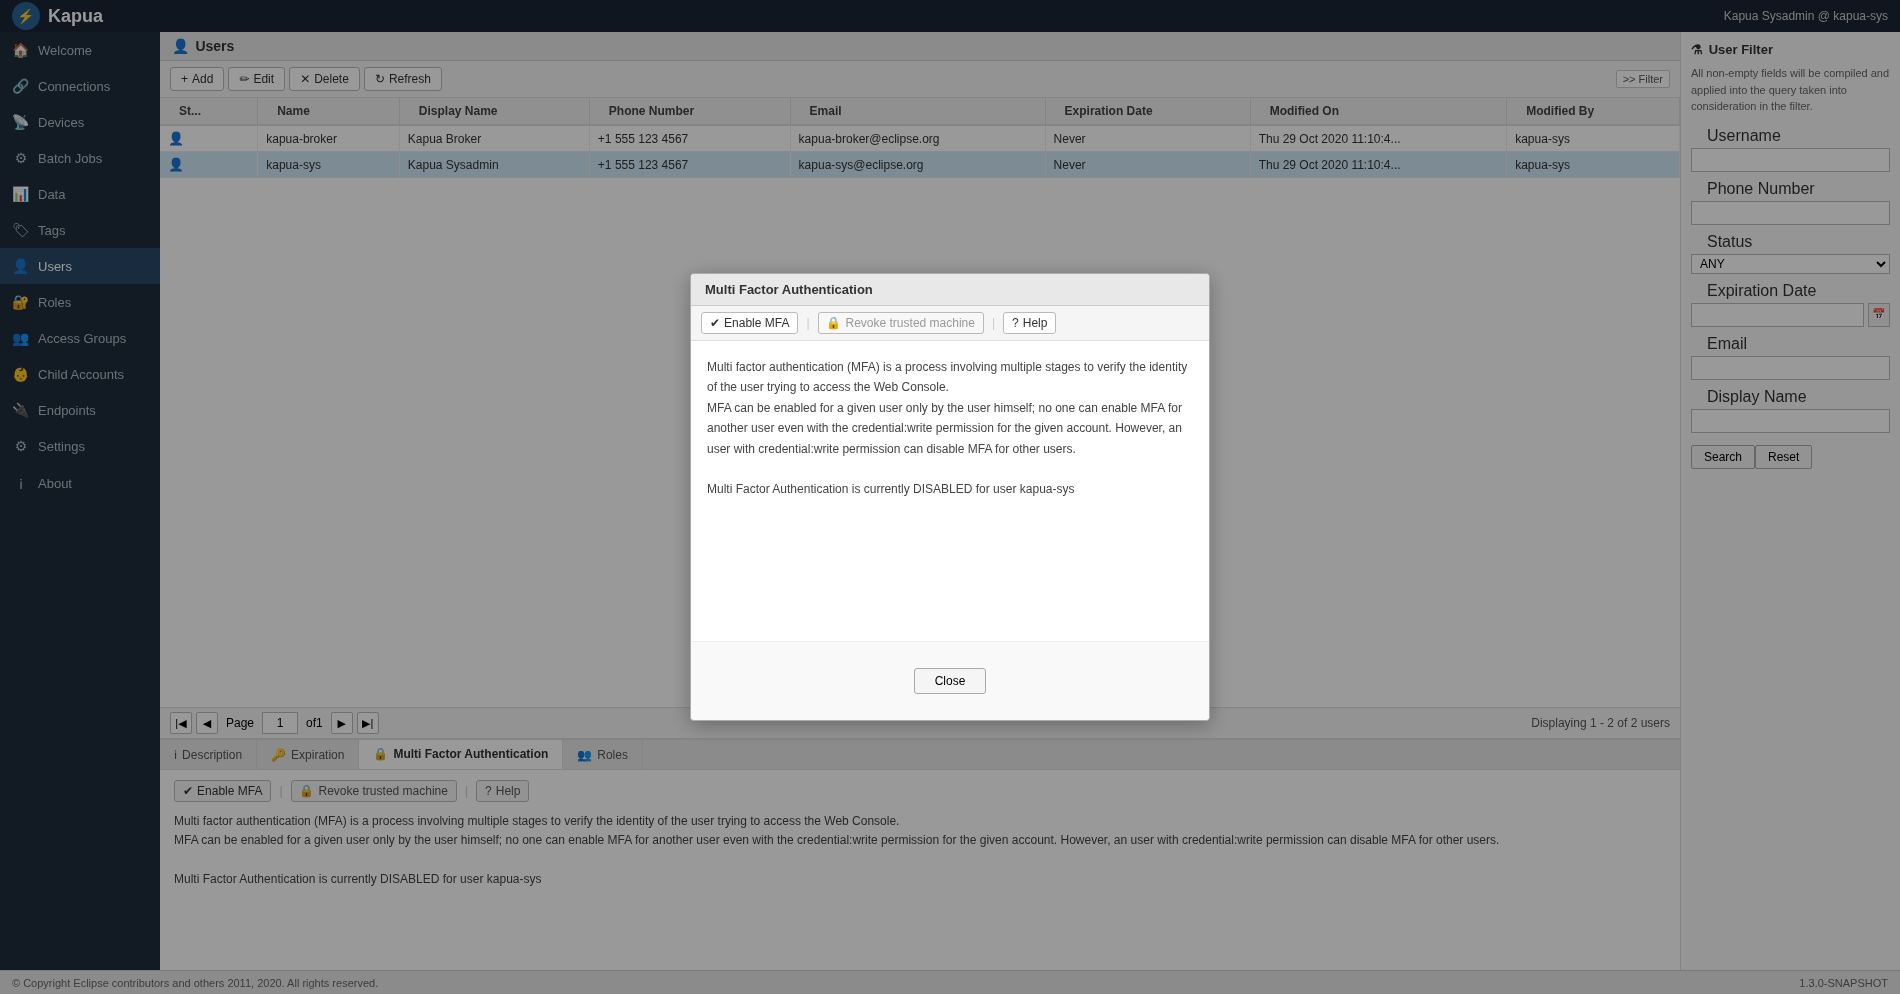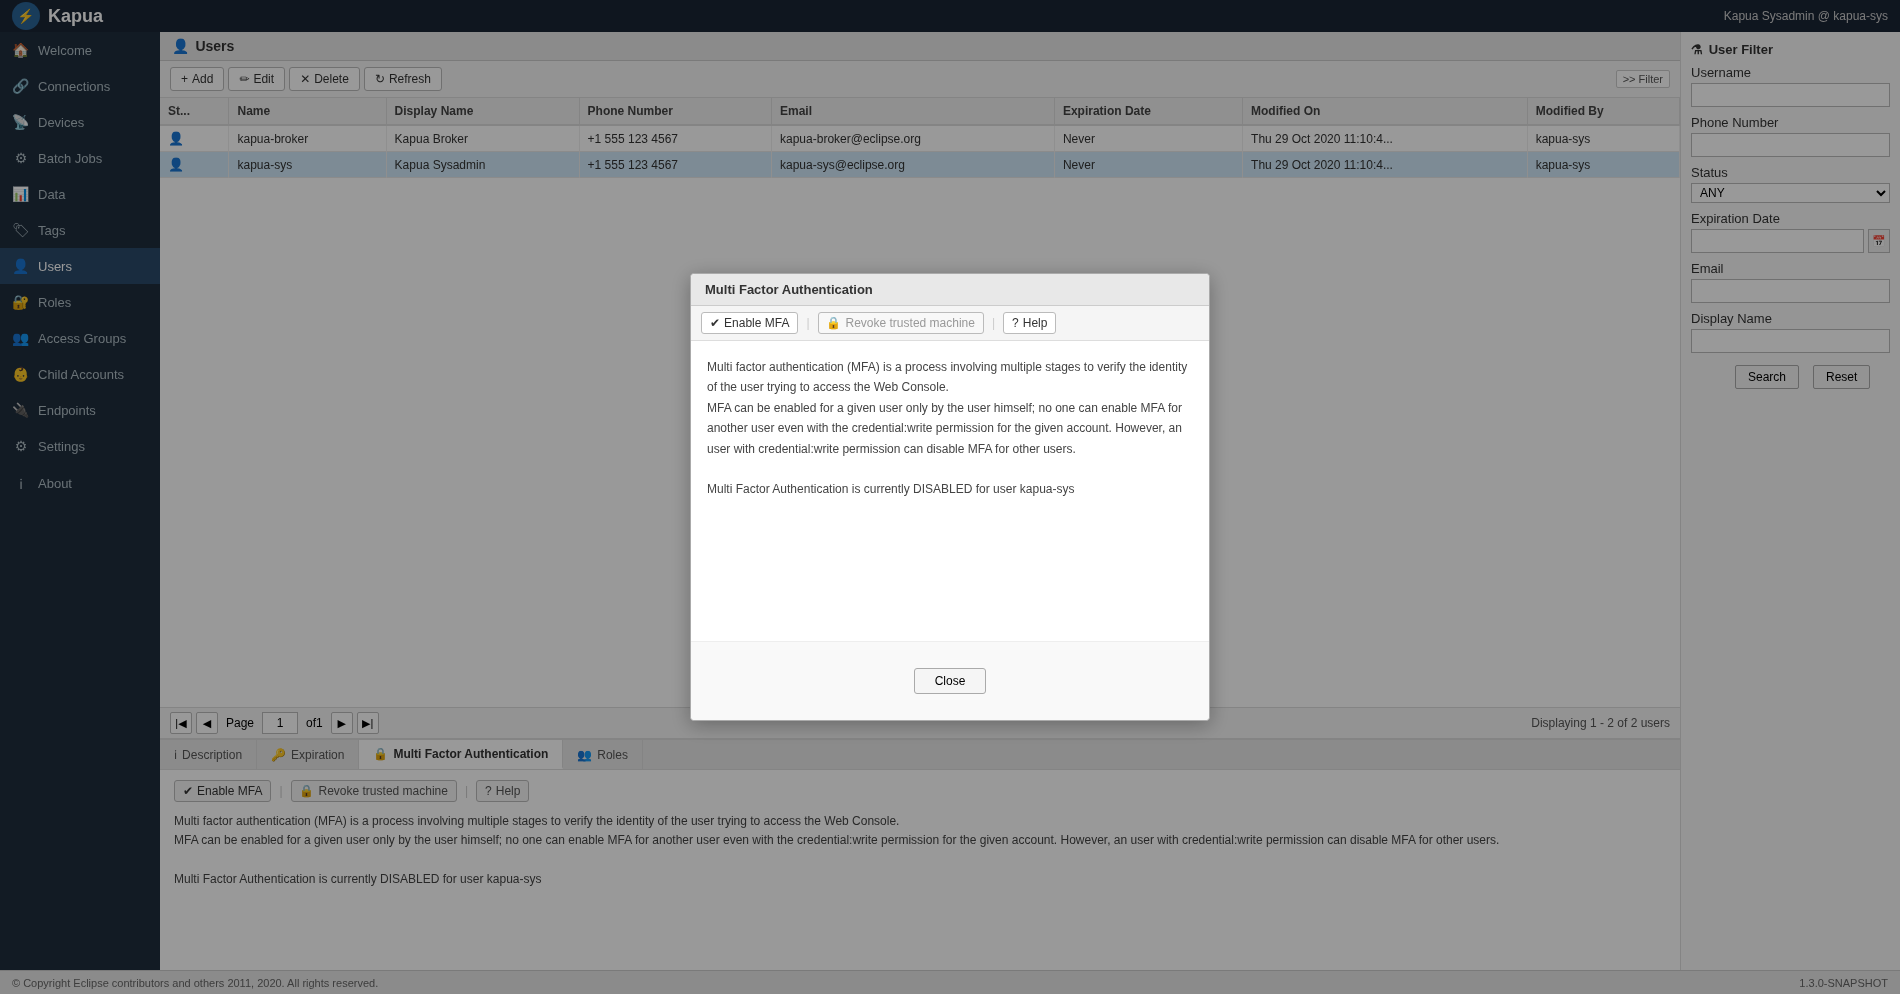--- a/index.html
+++ b/index.html
@@ -110,21 +110,21 @@
     table {
       width: 100%;
       border-collapse: collapse;
       font-size: 12px;
     }
     thead tr {
       background: #f0f0f0;
       border-bottom: 2px solid #ddd;
     }
     thead th {
-      padding: 6px 8px;
+      padding: 6px 19px;
       text-align: left;
       font-weight: bold;
       color: #444;
       border-right: 1px solid #ddd;
       white-space: nowrap;
     }
     tbody tr {
       border-bottom: 1px solid #e8e8e8;
     }
     tbody tr.selected { background: #d0e8f8; }
@@ -239,24 +239,25 @@
       color: #333;
       margin-bottom: 8px;
     }
     .filter-desc {
       font-size: 11px;
       color: #666;
       margin-bottom: 12px;
       line-height: 1.5;
     }
     .filter-field-label {
-      font-size: 13px;
+      font-size: 16px;
       color: #333;
       margin-bottom: 3px;
       margin-top: 8px;
+      margin-left: 16px;
     }
     .filter-input {
       width: 100%;
       height: 24px;
       border: 1px solid #bbb;
       padding: 2px 6px;
       font-size: 12px;
       background: #fff;
     }
     .filter-select {
@@ -282,23 +283,22 @@
     .filter-date-btn {
       width: 22px; height: 24px;
       border: 1px solid #bbb;
       background: #f0f0f0;
       cursor: pointer;
       font-size: 11px;
       display: flex; align-items: center; justify-content: center;
     }
     .filter-actions {
       display: flex;
-      gap: 14px;
+      gap: 0;
       margin-top: 12px;
-      margin-left: 44px;
     }
     .filter-search-btn {
       padding: 4px 12px;
       background: #f5f5f5;
       border: 1px solid #aaa;
       border-radius: 2px;
       cursor: pointer;
       font-size: 12px;
     }
     .filter-reset-btn {
@@ -613,20 +613,21 @@
           </div>
         </div>
       </div>
     </div>
 
     <div class="filter-panel">
       <div class="filter-header">
         <span>⚗</span>
         <span>User Filter</span>
       </div>
+      <div class="filter-desc">All non-empty fields will be compiled and applied into the query taken into consideration in the filter.</div>
 
       <div class="filter-field-label">Username</div>
       <input class="filter-input" type="text" value="" style="">
 
       <div class="filter-field-label">Phone Number</div>
       <input class="filter-input" type="text" value="" style="">
 
       <div class="filter-field-label">Status</div>
       <select class="filter-select">
         <option>ANY</option>

